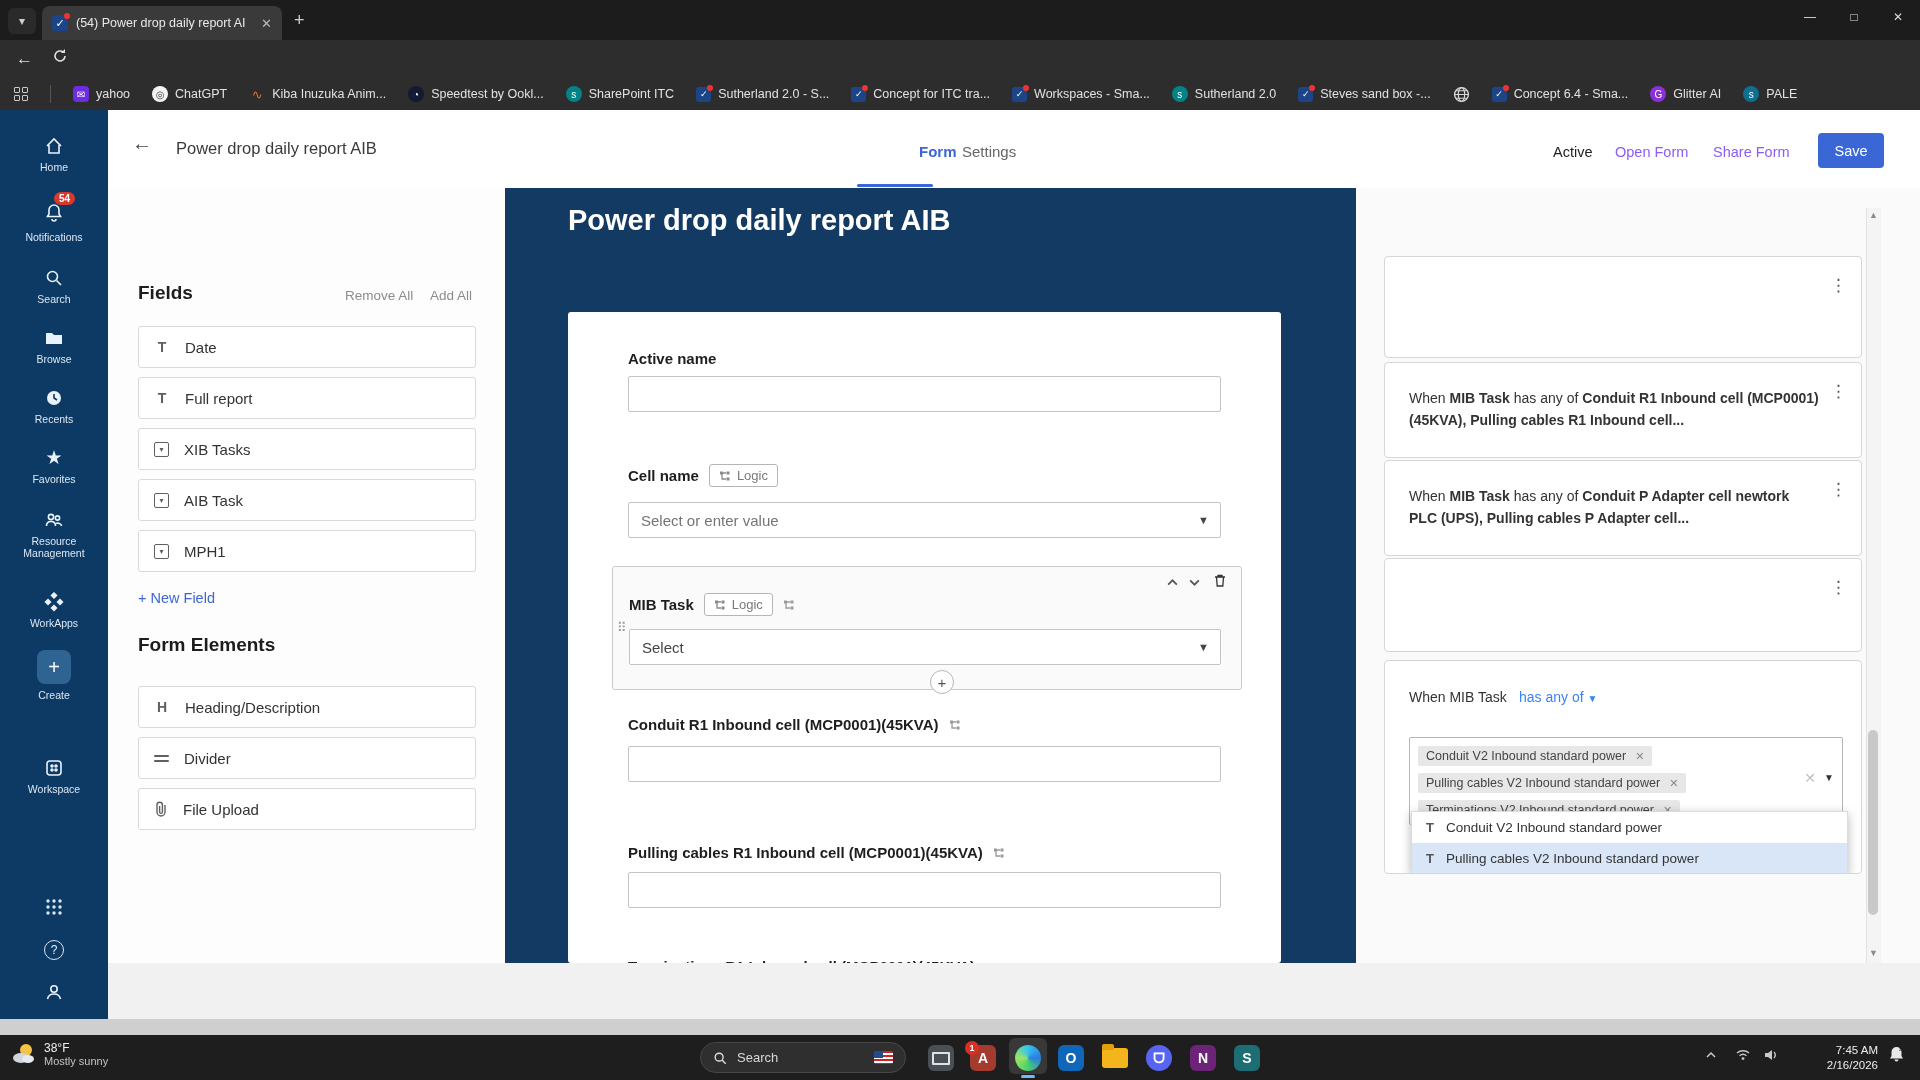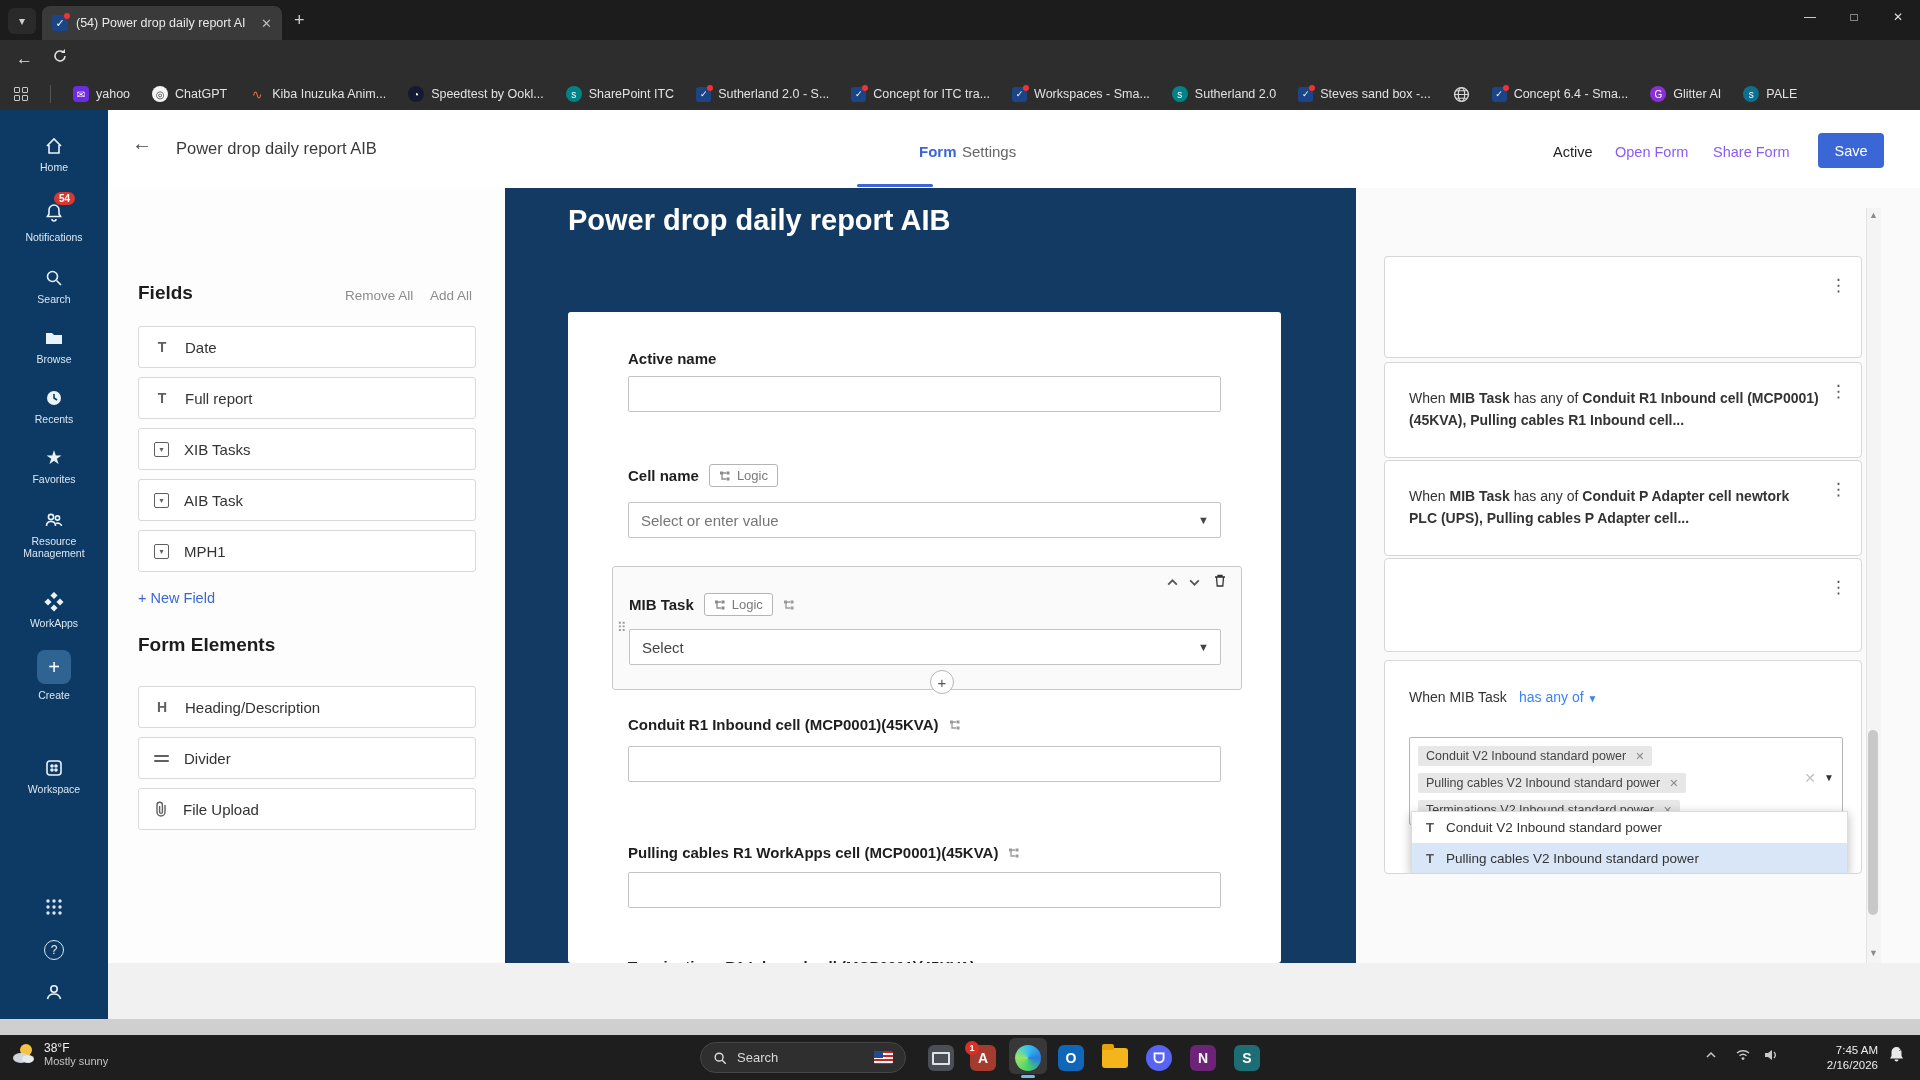--- a/index.html
+++ b/index.html
@@ -517,21 +517,21 @@
           <svg class="lgsvg" viewBox="0 0 12 12">
               <path d="M3 3h4M3 3v6h4" fill="none" stroke="#9a9a9a" stroke-width="1.3"></path>
               <rect x="1" y="1.5" width="3" height="3" fill="#9a9a9a"></rect>
               <rect x="7.5" y="1.5" width="3" height="3" fill="#9a9a9a"></rect>
               <rect x="7.5" y="7.5" width="3" height="3" fill="#9a9a9a"></rect>
             </svg>
         </span>
         <div class="abs inp" style="left:60px;top:434px"></div>
 
         <span class="abs flabel" style="left:60px;top:532px">
-          <span>Pulling cables R1 WorkApps cell (MCP0001)(45KVA)</span>
+          <span>Pulling cables R1 Inbound cell (MCP0001)(45KVA)</span>
           <svg class="lgsvg" viewBox="0 0 12 12">
               <path d="M3 3h4M3 3v6h4" fill="none" stroke="#9a9a9a" stroke-width="1.3"></path>
               <rect x="1" y="1.5" width="3" height="3" fill="#9a9a9a"></rect>
               <rect x="7.5" y="1.5" width="3" height="3" fill="#9a9a9a"></rect>
               <rect x="7.5" y="7.5" width="3" height="3" fill="#9a9a9a"></rect>
             </svg>
         </span>
         <div class="abs inp" style="left:60px;top:560px"></div>
 
         <span class="abs flabel" style="left:60px;top:646px">Terminations R1 Inbound cell (MCP0001)(45KVA)</span>

